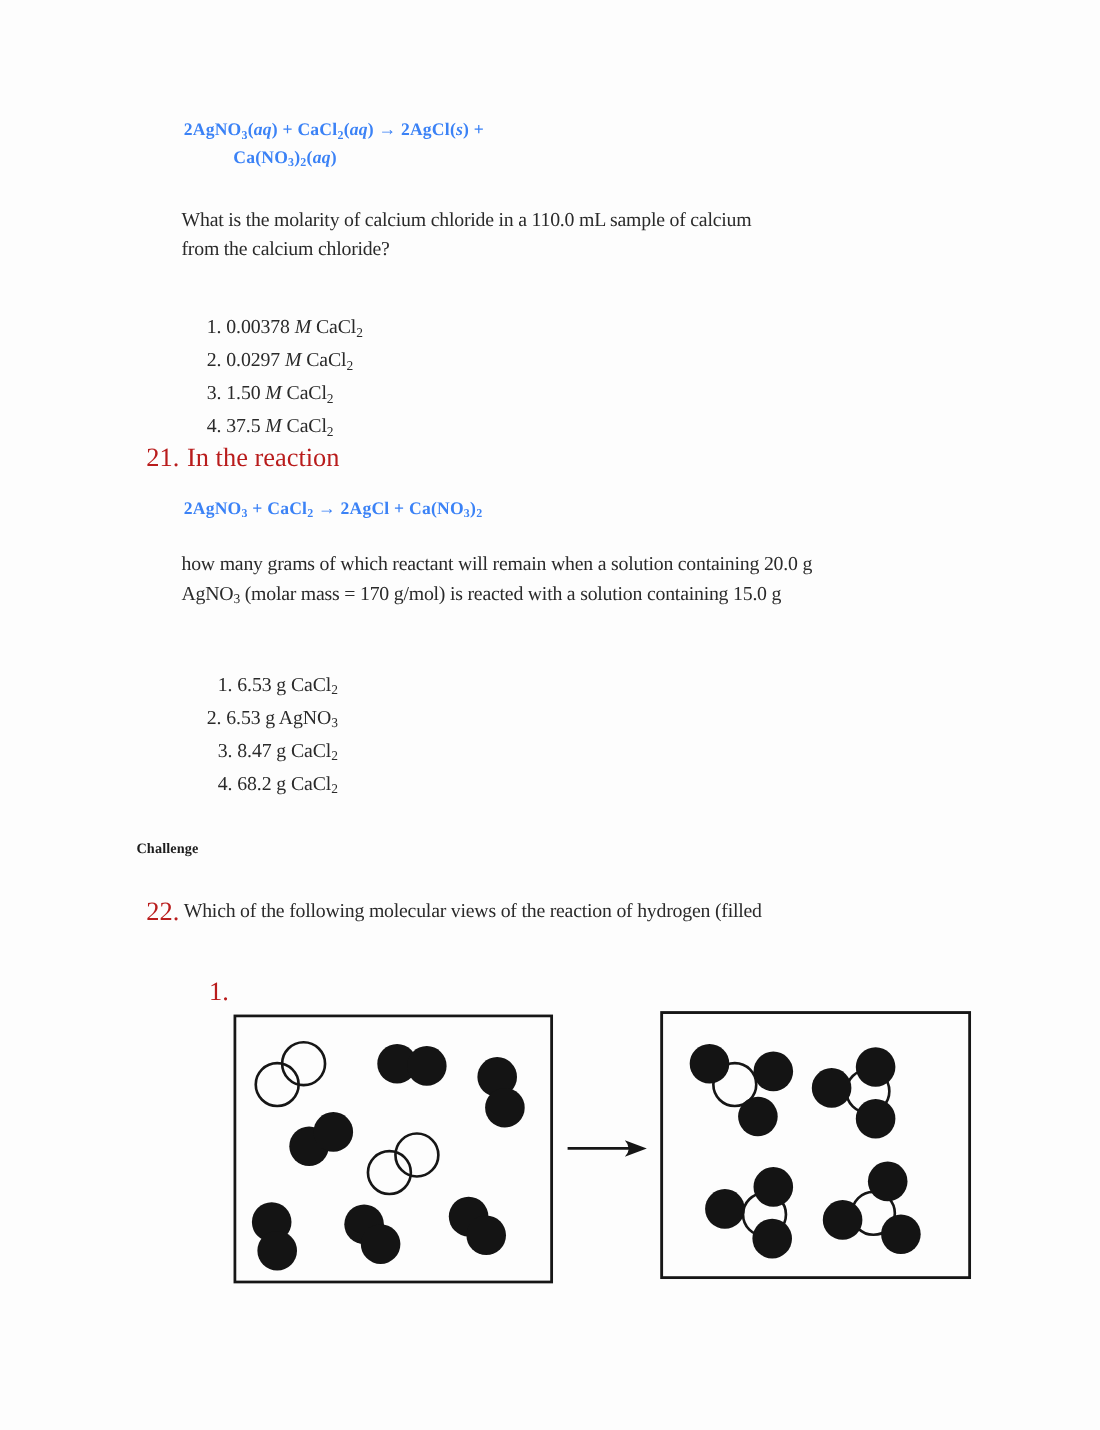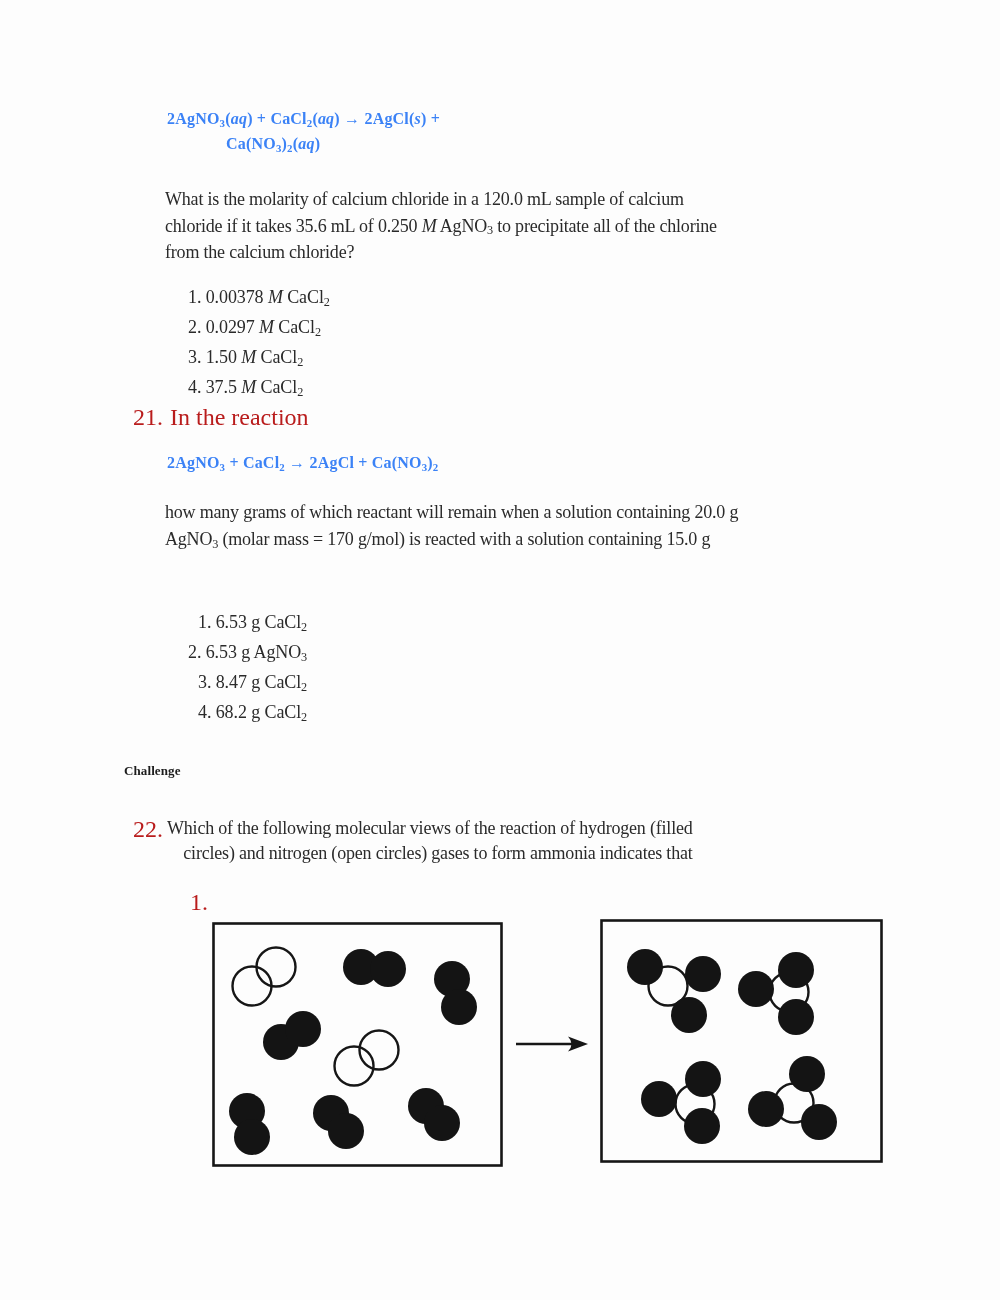--- a/index.html
+++ b/index.html
@@ -14,43 +14,42 @@
   .eq{
     font-size:16px;font-weight:600;letter-spacing:.2px;
     line-height:25px;white-space:nowrap;color:#3b82f6;
   }
   .para{
     font-size:18px;letter-spacing:-.2px;white-space:nowrap;color:#2a2a2a;
   }
   .para .line{display:block;}
   .lh26{line-height:26.5px;}
   .lh27{line-height:27px;}
-  .lh25{line-height:25px;text-align:right;}
+  .lh25{line-height:25px;}
   .opts{font-size:18px;line-height:30px;letter-spacing:-.1px;white-space:nowrap;color:#2a2a2a;}
   .qnum{font-size:24px;color:#b91c1c;white-space:nowrap;}
   .heading{font-size:13px;font-weight:bold;color:#1d1d1d;letter-spacing:.1px;}
   sub{
     font-size:.68em;line-height:0;vertical-align:baseline;
     position:relative;top:.24em;
   }
   i{font-style:italic;}
   .molbox{position:absolute;}
   .molbox svg{display:block;}
 </style>
 </head>
 <body>
 
 <div class="abs eq" style="left:167px;top:106px;">
   <div class="line"><span>2AgNO</span><sub>3</sub><span>(</span><i>aq</i><span>) + CaCl</span><sub>2</sub><span>(</span><i>aq</i><span>) → 2AgCl(</span><i>s</i><span>) +</span></div>
-  <div class="line" style="margin-left:59px;"><span>Ca(NO</span><sub>3</sub><span>)</span><sub>2</sub><span>(</span><i>aq</i><span>)</span></div>
+  <div class="line" style="margin-left:45px;"><span>Ca(NO</span><sub>3</sub><span>)</span><sub>2</sub><span>(</span><i>aq</i><span>)</span></div>
 </div>
 
 <div class="abs para lh26" style="left:165px;top:186px;">
-  <span class="line"><span>What is the molarity of calcium chloride in a 120.0 mL sample of calcium</span></span>
-  <span class="line"><span>chloride if it takes 35.6 mL of 0.250 </span><i>M</i><span> AgNO</span><sub>3</sub><span> to precipitate all of the chlorine</span></span>
+  <span class="line"><span>What is the molarity of calcium chloride in a 110.0 mL sample of calcium</span></span>
   <span class="line"><span>from the calcium chloride?</span></span>
 </div>
 
 <div class="abs opts" style="left:188px;top:282px;">
   <div><span>1. 0.00378 </span><i>M</i><span> CaCl</span><sub>2</sub></div>
   <div><span>2. 0.0297 </span><i>M</i><span> CaCl</span><sub>2</sub></div>
   <div><span>3. 1.50 </span><i>M</i><span> CaCl</span><sub>2</sub></div>
   <div><span>4. 37.5 </span><i>M</i><span> CaCl</span><sub>2</sub></div>
 </div>
 
@@ -70,21 +69,20 @@
   <div><span>2. 6.53 g AgNO</span><sub>3</sub></div>
   <div><span>3. 8.47 g CaCl</span><sub>2</sub></div>
   <div><span>4. 68.2 g CaCl</span><sub>2</sub></div>
 </div>
 
 <div class="abs heading" style="left:124px;top:763px;">Challenge</div>
 
 <div class="abs qnum" style="left:133px;top:816px;">22.</div>
 <div class="abs para lh25" style="left:167px;top:816px;">
   <span class="line"><span>Which of the following molecular views of the reaction of hydrogen (filled</span></span>
-  <span class="line"><span>circles) and nitrogen (open circles) gases to form ammonia indicates that</span></span>
 </div>
 <div class="abs qnum" style="left:190px;top:889px;">1.</div>
 
 <div class="molbox" id="left-box" style="left: 212px; top: 922px;">
     <svg width="291" height="245" viewBox="0 0 291 245">
       <rect x="1.5" y="1.5" width="288" height="242" fill="none" stroke="#161616" stroke-width="2.6"></rect>
       <circle cx="40" cy="64" r="19.5" fill="none" stroke="#161616" stroke-width="2.4"></circle>
       <circle cx="64" cy="45" r="19.5" fill="none" stroke="#161616" stroke-width="2.4"></circle>
       <circle cx="149" cy="45" r="18" fill="#141414"></circle>
       <circle cx="176" cy="47" r="18" fill="#141414"></circle>

